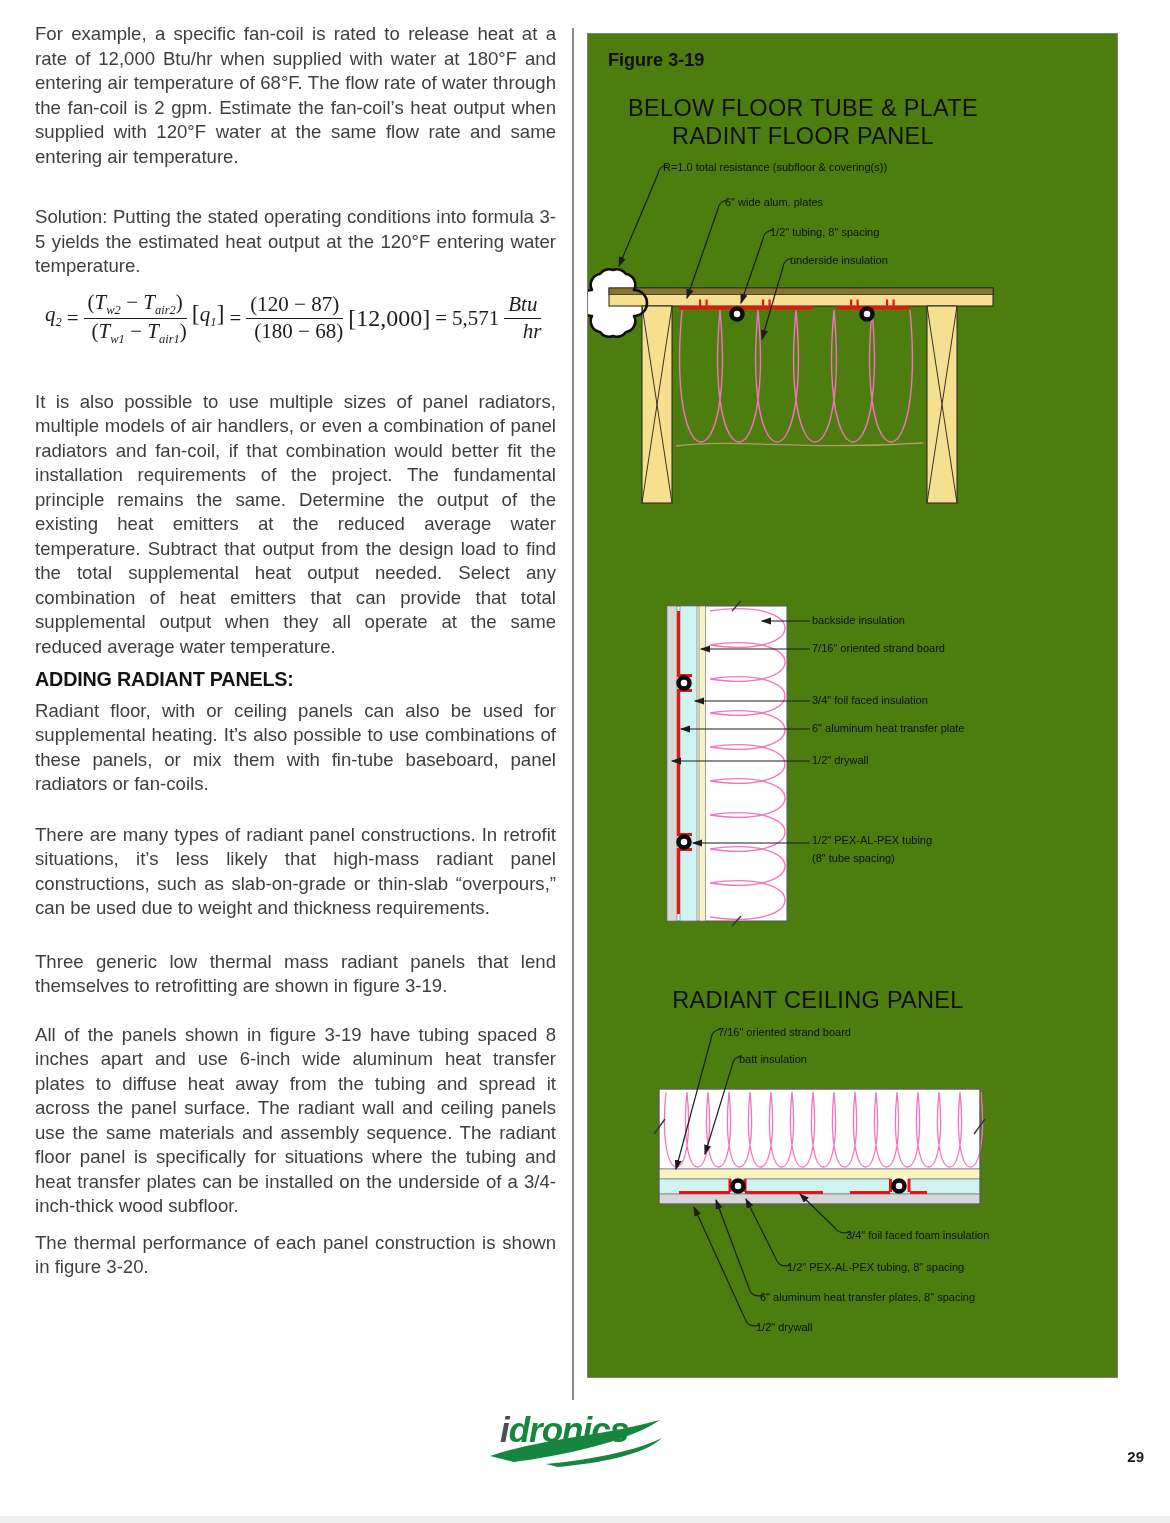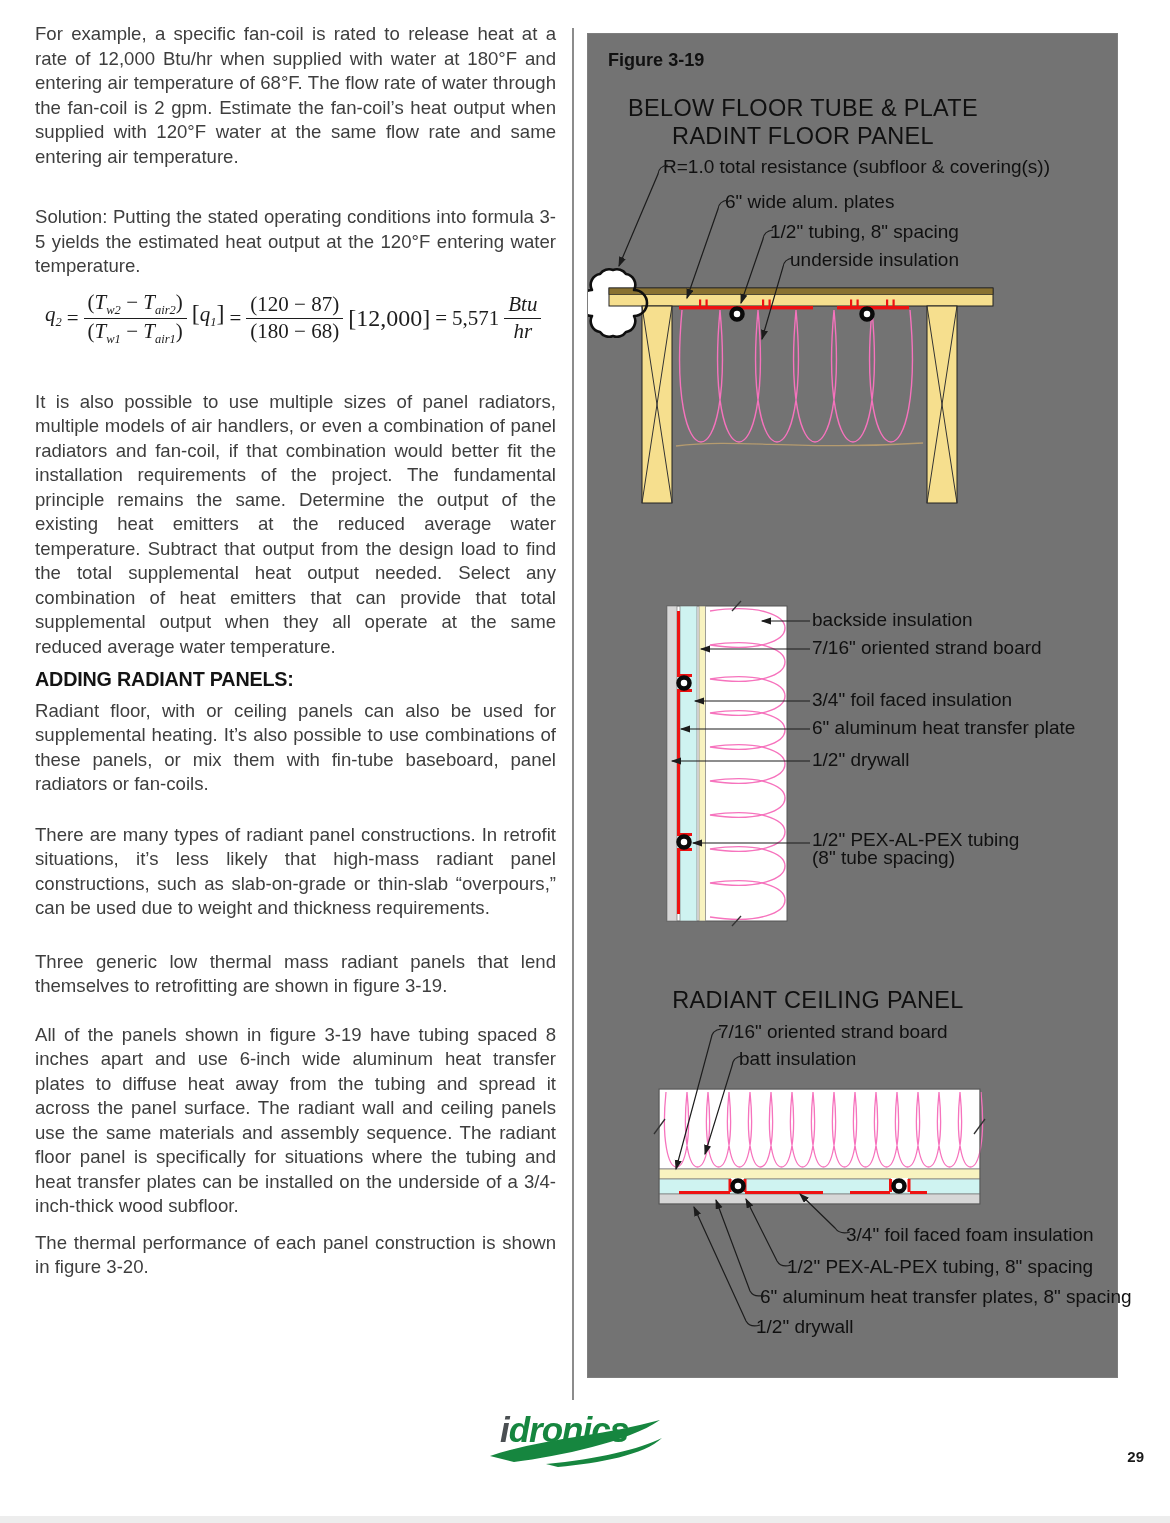--- a/index.html
+++ b/index.html
@@ -9,31 +9,31 @@
   .leftcol{position:absolute;left:35px;top:22px;width:521px;color:#3e3e3e;
            font-size:18.6px;line-height:24.5px;}
   .leftcol p{margin:0;text-align:justify;}
   .subhead{font-weight:700;color:#141414;font-size:21px;letter-spacing:-0.2px;
            transform:scaleX(0.94);transform-origin:left;white-space:nowrap;}
   
   .formula{display:flex;align-items:center;font-family:"Liberation Serif","DejaVu Serif",serif;
            font-size:21px;color:#1d1d1d;gap:5px;}
   .formula i{font-style:italic;}
   .formula sub{font-size:12.5px;font-style:italic;}
-  .frac{display:inline-flex;flex-direction:column;align-items:center;line-height:1.12;}
+  .frac{display:inline-flex;flex-direction:column;align-items:flex-end;line-height:1.12;}
   .frac .num{border-bottom:1.5px solid #1d1d1d;padding:0 4px 1px;}
   .frac .den{padding-top:1px;}
   .fbr{font-size:24px;}
   
   .figbox{position:absolute;left:587px;top:33px;width:529px;height:1343px;
-          border:1.5px solid #7e7e7e;background:#737373;}
+          border:1.5px solid #7e7e7e;background:#4d7c0f;}
   .figtag{position:absolute;left:20px;top:15px;font-weight:700;font-size:19px;color:#101010;
           transform:scaleX(0.95);transform-origin:left;}
   .dtitle{position:absolute;font-size:23.5px;color:#101010;text-align:center;letter-spacing:0.3px;white-space:nowrap;}
-  .dlabel{position:absolute;font-size:19px;color:#101010;white-space:nowrap;line-height:16px;}
+  .dlabel{position:absolute;font-size:11px;color:#101010;white-space:nowrap;line-height:16px;}
   .dsvg{position:absolute;left:0;}
   
   .coldivider{position:absolute;left:572px;top:28px;width:1.6px;height:1372px;background:#8c8c8c;}
   .pagenum{position:absolute;left:1098px;top:1448px;width:46px;text-align:right;
            font-weight:700;font-size:15px;color:#1a1a1a;}
   .bottomstrip{position:absolute;left:0;bottom:0;width:100%;height:7px;background:#ededed;}
   .logo{position:absolute;left:488px;top:1406px;}
 </style>
 </head>
 <body>

